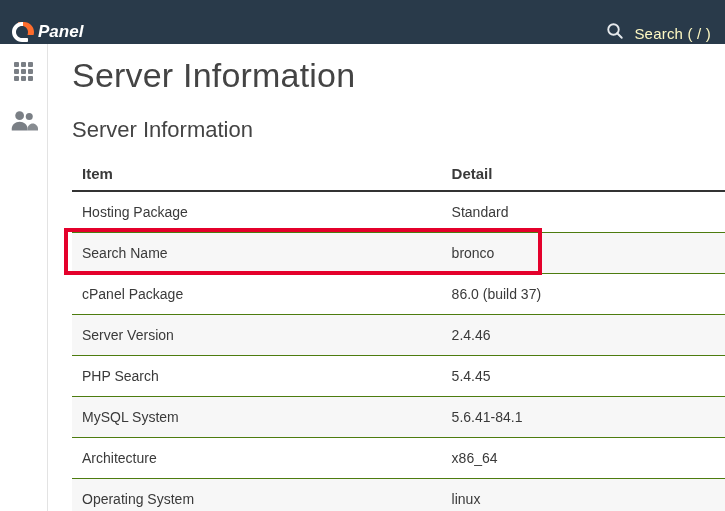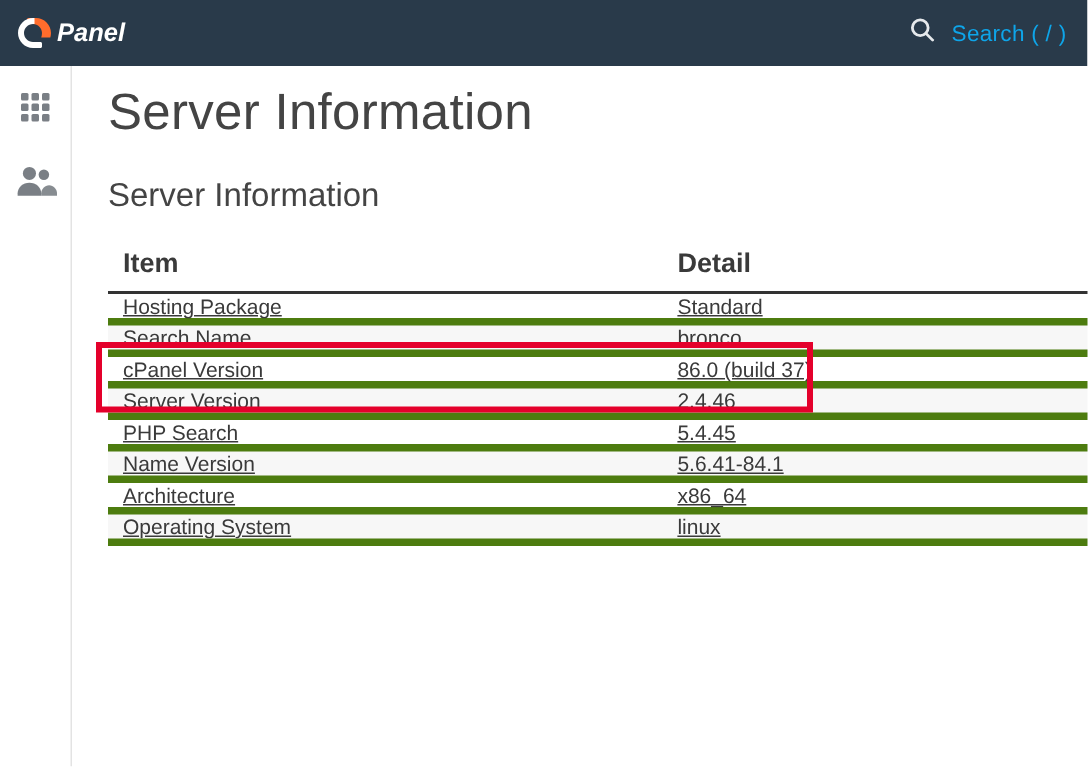--- a/index.html
+++ b/index.html
@@ -1,38 +1,38 @@
 <!DOCTYPE html>
 <html><head>
 <meta charset="utf-8">
 <style>
   * { box-sizing: border-box; margin: 0; padding: 0; }
   html, body { width: 725px; height: 511px; overflow: hidden; font-family: -apple-system, "Helvetica Neue", Arial, sans-serif; color: #333; }
   .viewport { width: 725px; height: 511px; position: relative; background: #fff; }
 
   
-  .topbar { background: #293a4a; height: 44px; display: flex; align-items: center; justify-content: space-between; padding: 0 14px 0 12px; color: #fff; }
+  .topbar { background: #293a4a; height: 44px; display: flex; align-items: flex-end; justify-content: space-between; padding: 0 14px 0 12px; color: #fff; }
   .logo { display: flex; align-items: center; }
   .logo svg { display: block; }
   .search { display: flex; align-items: center; gap: 10px; color: #e6e9ec; }
-  .search .placeholder { color: #0ea5e9; font-size: 15px; letter-spacing: 0.2px; }
+  .search .placeholder { color: #fef9c3; font-size: 15px; letter-spacing: 0.2px; }
 
   
   .rail { position: absolute; left: 0; top: 44px; bottom: 0; width: 48px; background: #fff; border-right: 1px solid #e3e3e3; display: flex; flex-direction: column; align-items: center; padding-top: 12px; gap: 16px; }
   .rail .rail-btn { width: 36px; height: 32px; display: flex; align-items: center; justify-content: center; color: #7a7f85; }
   .rail .rail-btn svg { display: block; }
 
   
   .main { position: absolute; left: 48px; top: 44px; right: 0; bottom: 0; padding: 12px 0 0 24px; }
   .page-title { font-size: 34px; font-weight: 300; color: #444; margin-bottom: 22px; letter-spacing: 0.2px; }
   .section-title { font-size: 22px; font-weight: 400; color: #444; margin-bottom: 14px; }
 
   table.info { width: 660px; border-collapse: collapse; font-size: 14px; color: #3a3a3a; }
-  table.info thead th { text-align: left; font-weight: 700; font-size: 18px; padding: 8px 10px; border-bottom: 2px solid #333; }
-  table.info tbody td { padding: 0 10px; border-bottom: 5px solid #4d7c0f; text-decoration: underline; }
+  table.info thead th { text-align: left; font-weight: 700; font-size: 15px; padding: 8px 10px; border-bottom: 2px solid #333; }
+  table.info tbody td { padding: 12px 10px; border-bottom: 1px solid #4d7c0f; }
   table.info tbody tr:nth-child(even) td { background: #f7f7f7; }
   table.info th.col-item, table.info td.col-item { width: 56%; }
 
   
   .highlight-box { position: absolute; border: 4px solid #e4002b; pointer-events: none; }
 </style>
 </head>
 <body>
 <div class="viewport">
 
@@ -102,33 +102,33 @@
       <tbody id="info-body">
           <tr>
             <td class="col-item">Hosting Package</td>
             <td class="col-detail">Standard</td>
           </tr>
           <tr>
             <td class="col-item">Search Name</td>
             <td class="col-detail">bronco</td>
           </tr>
           <tr>
-            <td class="col-item">cPanel Version</td>
+            <td class="col-item">cPanel Package</td>
             <td class="col-detail">86.0 (build 37)</td>
           </tr>
           <tr>
             <td class="col-item">Server Version</td>
             <td class="col-detail">2.4.46</td>
           </tr>
           <tr>
             <td class="col-item">PHP Search</td>
             <td class="col-detail">5.4.45</td>
           </tr>
           <tr>
-            <td class="col-item">Name Version</td>
+            <td class="col-item">MySQL System</td>
             <td class="col-detail">5.6.41-84.1</td>
           </tr>
           <tr>
             <td class="col-item">Architecture</td>
             <td class="col-detail">x86_64</td>
           </tr>
           <tr>
             <td class="col-item">Operating System</td>
             <td class="col-detail">linux</td>
           </tr>

